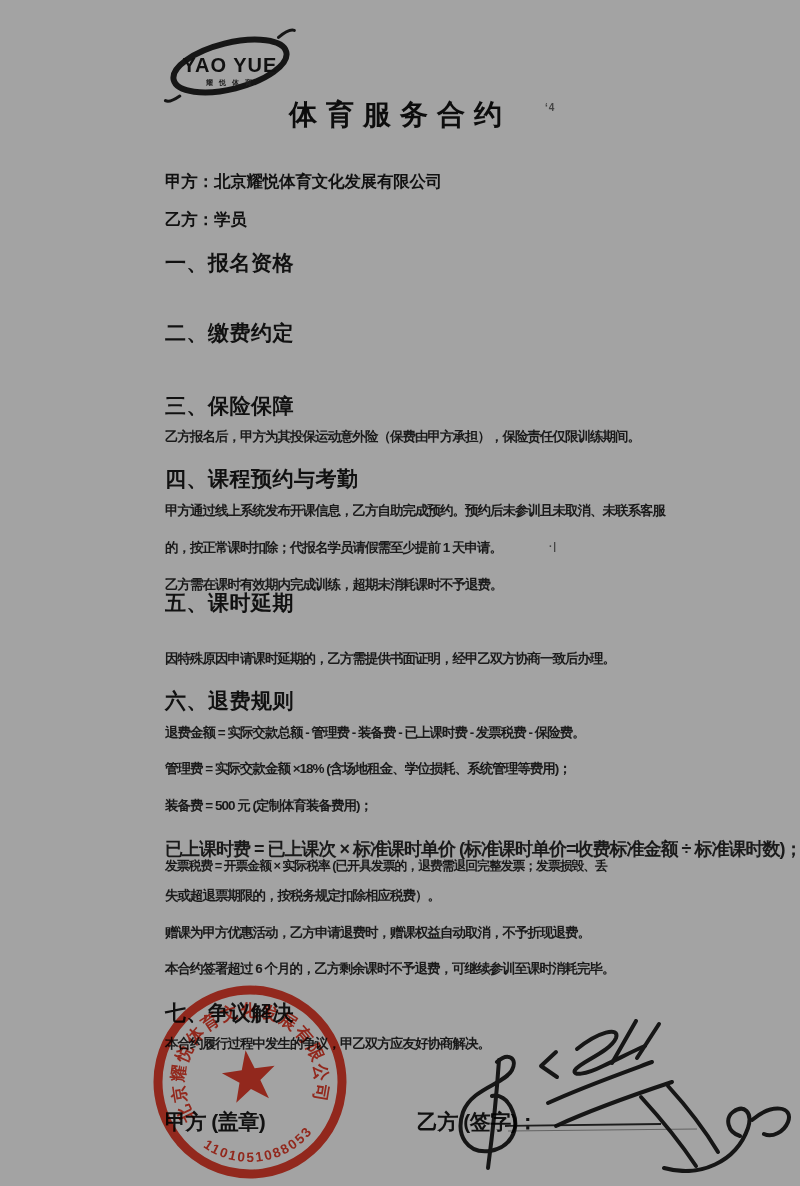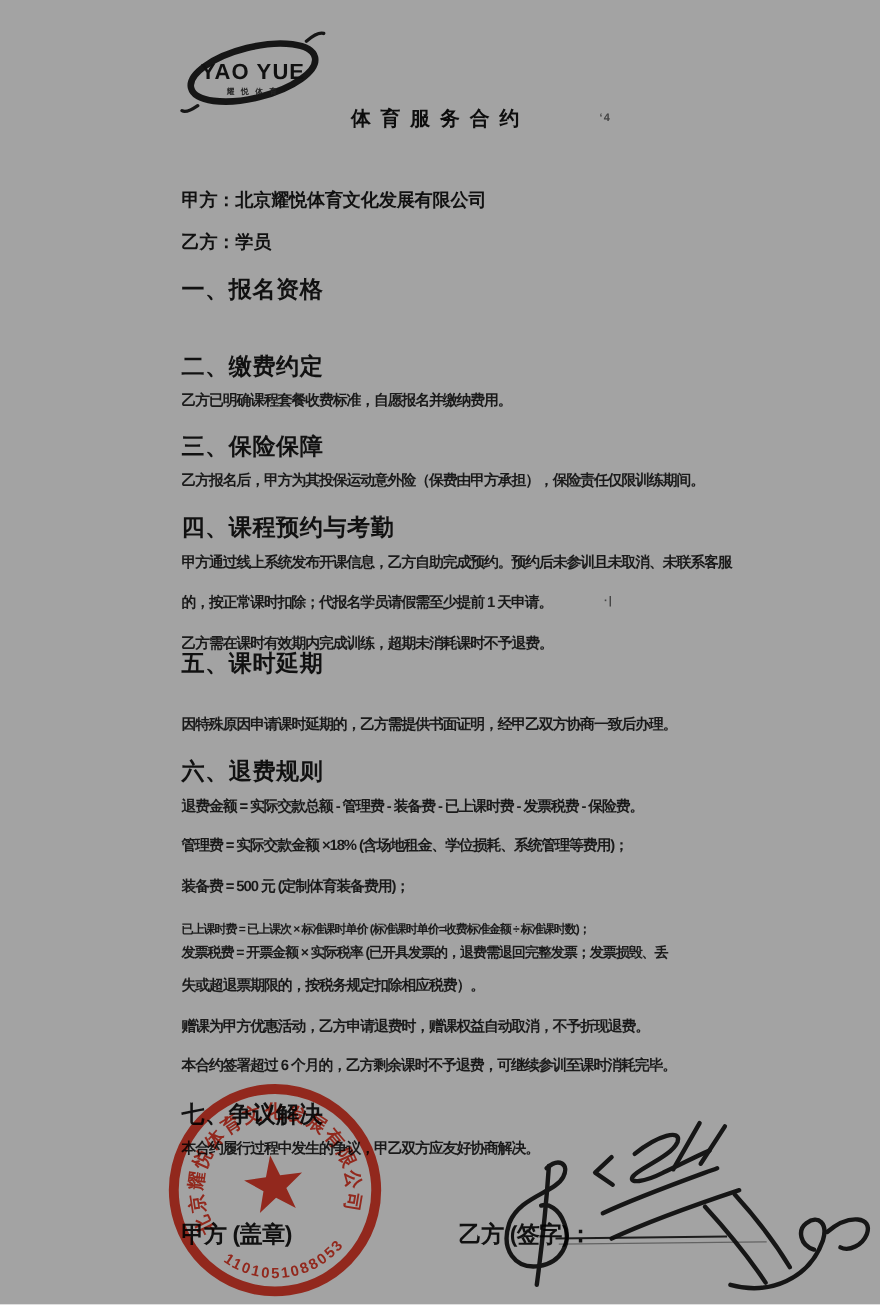--- a/index.html
+++ b/index.html
@@ -25,21 +25,21 @@
     font-size:16.5px;letter-spacing:-0.2px;
     font-weight:800;color:#111;
   }
   .t-sig{
     font-size:21px;letter-spacing:-0.5px;
     font-weight:800;color:#111;
   }
   .doc-title{
     position:absolute;top:96px;left:0;width:100%;
     text-align:center;
-    font-size:18px;font-weight:800;letter-spacing:9px;
+    font-size:28px;font-weight:800;letter-spacing:9px;
     color:#0d0d0d;
   }
   .artifact{
     position:absolute;
     font-size:10px;color:#444;letter-spacing:1px;
     font-weight:600;
   }
   .overlay{
     position:absolute;left:0;top:0;width:800px;height:1186px;
     pointer-events:none;
@@ -64,39 +64,38 @@
 
   <div class="doc-title">体育服务合约</div>
   <div class="artifact" style="left:545px;top:102px;">‘4</div>
 
   <div class="t-line t-party" style="top:171px;">甲方：北京耀悦体育文化发展有限公司</div>
   <div class="t-line t-party" style="top:209px;">乙方：学员</div>
 
   <div class="t-line t-head" style="top:249px;">一、报名资格</div>
 
   <div class="t-line t-head" style="top:319px;">二、缴费约定</div>
-  <div class="t-line" style="top:355px;">乙方已明确课程套餐收费标准，自愿报名并缴纳费用。</div>
 
   <div class="t-line t-head" style="top:392px;">三、保险保障</div>
   <div class="t-line" style="top:428px;">乙方报名后，甲方为其投保运动意外险（保费由甲方承担），保险责任仅限训练期间。</div>
 
   <div class="t-line t-head" style="top:465px;">四、课程预约与考勤</div>
   <div class="t-line" style="top:502px;">甲方通过线上系统发布开课信息，乙方自助完成预约。预约后未参训且未取消、未联系客服</div>
   <div class="t-line" style="top:539px;">的，按正常课时扣除；代报名学员请假需至少提前 1 天申请。</div>
   <div class="artifact" style="left:549px;top:541px;">·|</div>
   <div class="t-line" style="top:576px;">乙方需在课时有效期内完成训练，超期未消耗课时不予退费。</div>
 
   <div class="t-line t-head" style="top:589px;">五、课时延期</div>
   <div class="t-line" style="top:650px;">因特殊原因申请课时延期的，乙方需提供书面证明，经甲乙双方协商一致后办理。</div>
 
   <div class="t-line t-head" style="top:687px;">六、退费规则</div>
   <div class="t-line" style="top:724px;">退费金额 = 实际交款总额 - 管理费 - 装备费 - 已上课时费 - 发票税费 - 保险费。</div>
   <div class="t-line" style="top:760px;">管理费 = 实际交款金额 ×18% (含场地租金、学位损耗、系统管理等费用)；</div>
   <div class="t-line" style="top:797px;">装备费 = 500 元 (定制体育装备费用)；</div>
-  <div class="t-line" style="top:837px;font-size:11px;">已上课时费 = 已上课次 × 标准课时单价 (标准课时单价=收费标准金额 ÷ 标准课时数)；</div>
+  <div class="t-line" style="top:837px;font-size:18px;">已上课时费 = 已上课次 × 标准课时单价 (标准课时单价=收费标准金额 ÷ 标准课时数)；</div>
   <div class="t-line" style="top:858px;font-size:12.8px;">发票税费 = 开票金额 × 实际税率 (已开具发票的，退费需退回完整发票；发票损毁、丢</div>
   <div class="t-line" style="top:887px;">失或超退票期限的，按税务规定扣除相应税费）。</div>
   <div class="t-line" style="top:924px;">赠课为甲方优惠活动，乙方申请退费时，赠课权益自动取消，不予折现退费。</div>
   <div class="t-line" style="top:960px;">本合约签署超过 6 个月的，乙方剩余课时不予退费，可继续参训至课时消耗完毕。</div>
 
   <div class="t-line t-head" style="top:999px;">七、争议解决</div>
   <div class="t-line" style="top:1035px;">本合约履行过程中发生的争议，甲乙双方应友好协商解决。</div>
 
   <div class="t-line t-sig" style="top:1108px;">甲方 (盖章)</div>
   <div class="t-line t-sig" style="left:417px;top:1108px;">乙方 (签字)：</div>

